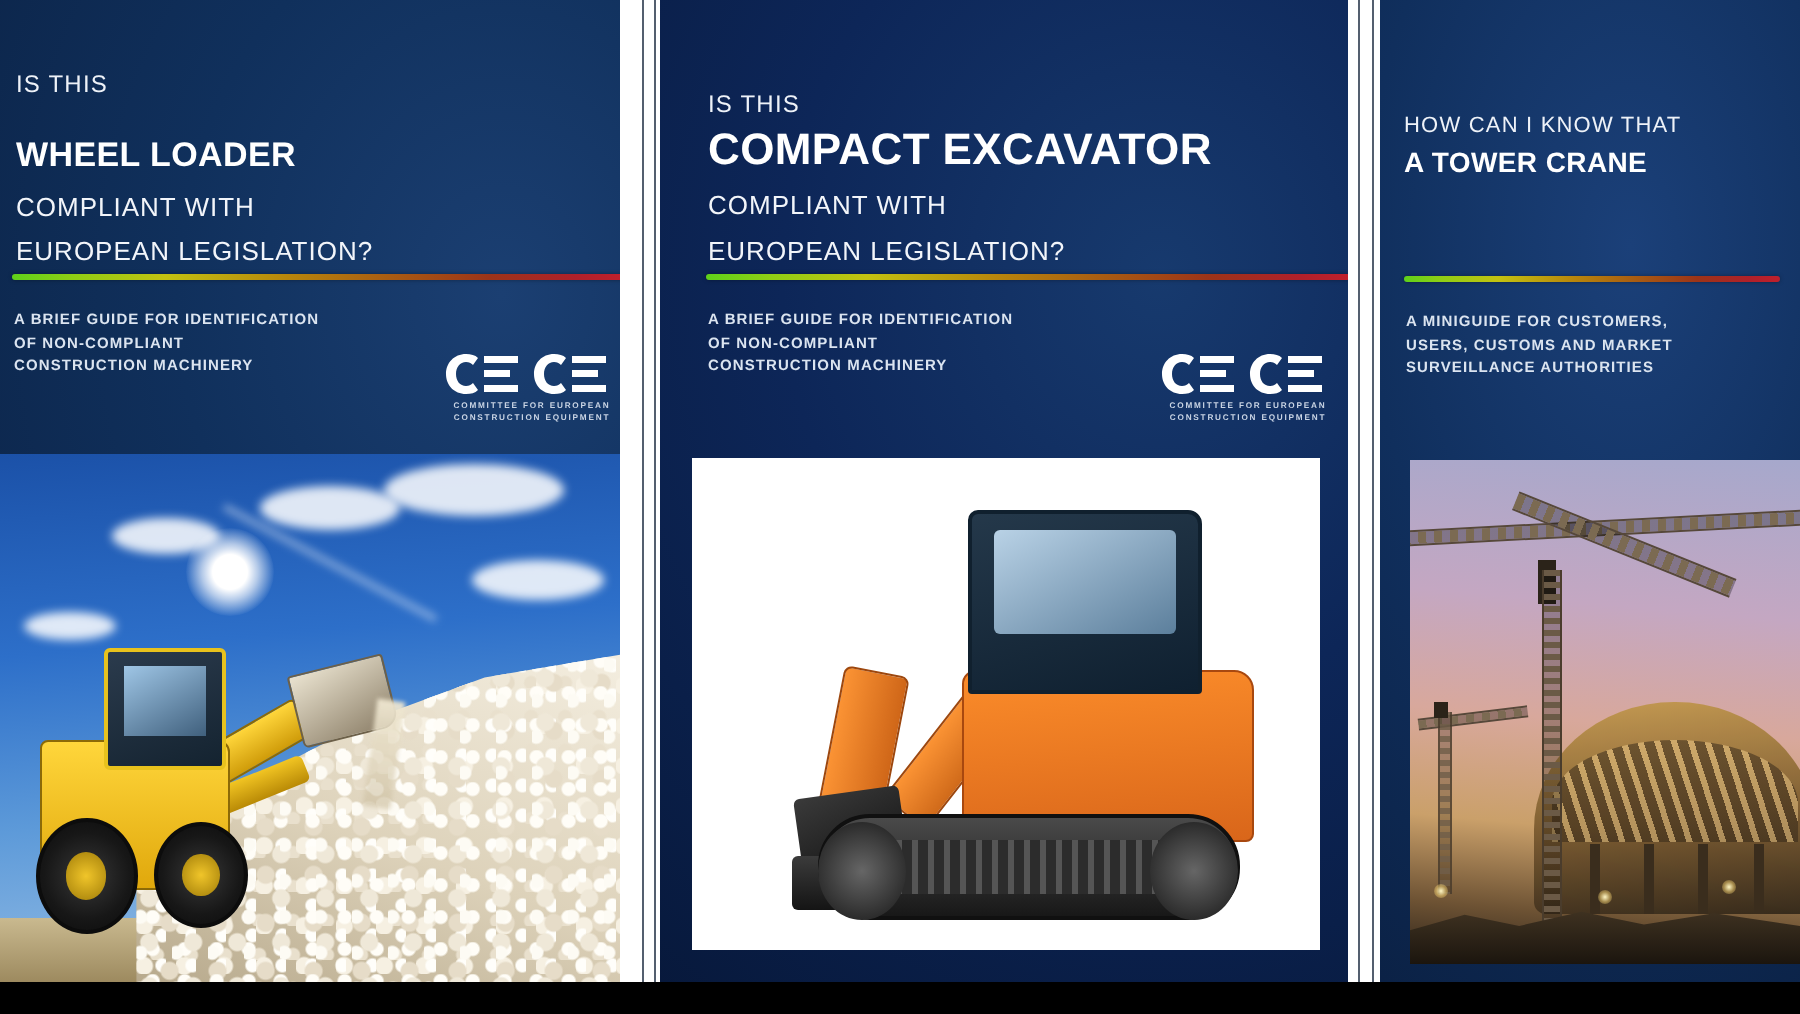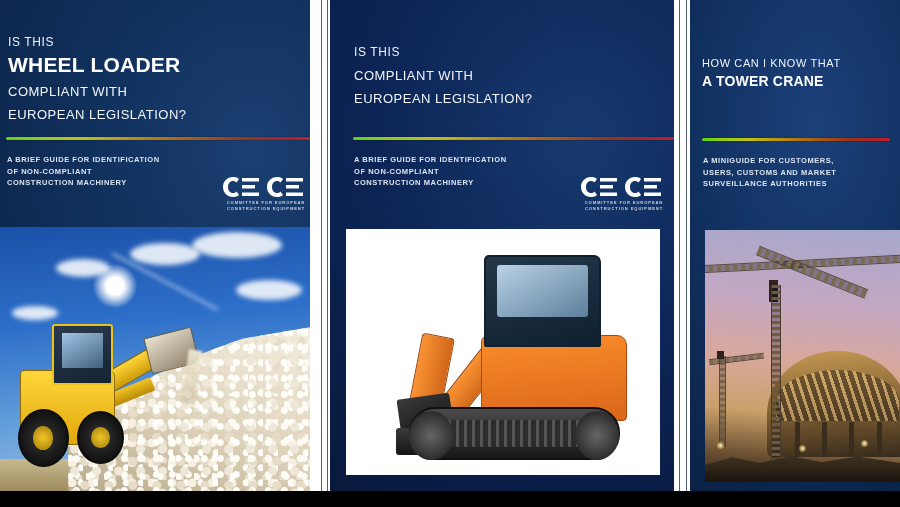--- a/index.html
+++ b/index.html
@@ -167,21 +167,21 @@
 </style>
 </head>
 <body>
 
 <div id="stage">
 
   <div class="panel" id="panel1">
 
     <div class="title-block" style="left:8px;top:34px;width:300px;">
       <div class="t-small">IS THIS</div>
-      <div class="t-big" style="font-size:21px;margin-top:3px;">WHEEL LOADER</div>
+      <div class="t-big" style="font-size:17px;margin-top:19px;">WHEEL LOADER</div>
       <div class="t-mid" style="font-size:13px;margin-top:7px;">COMPLIANT WITH</div>
       <div class="t-mid" style="font-size:13px;margin-top:5px;">EUROPEAN LEGISLATION?</div>
     </div>
 
     <div class="rule" style="left:6px;top:137px;width:306px;"></div>
 
     <div class="subcopy" style="left:7px;top:154px;width:190px;white-space:pre-line;">A BRIEF GUIDE FOR IDENTIFICATION
 OF NON-COMPLIANT
 CONSTRUCTION MACHINERY</div>
 
@@ -223,20 +223,21 @@
         <div class="wheel w1"></div>
         <div class="wheel w2"></div>
       </div>
     </div>
   </div>
 
   <div class="panel" id="panel2">
 
     <div class="title-block" style="left:26px;top:44px;width:320px;">
       <div class="t-small">IS THIS</div>
+      <div class="t-big" style="font-size:22px;margin-top:3px;">COMPACT EXCAVATOR</div>
       <div class="t-mid" style="font-size:13px;margin-top:7px;">COMPLIANT WITH</div>
       <div class="t-mid" style="font-size:13px;margin-top:5px;">EUROPEAN LEGISLATION?</div>
     </div>
 
     <div class="rule" style="left:25px;top:137px;width:322px;"></div>
 
     <div class="subcopy" style="left:26px;top:154px;width:200px;white-space:pre-line;">A BRIEF GUIDE FOR IDENTIFICATION
 OF NON-COMPLIANT
 CONSTRUCTION MACHINERY</div>
 

